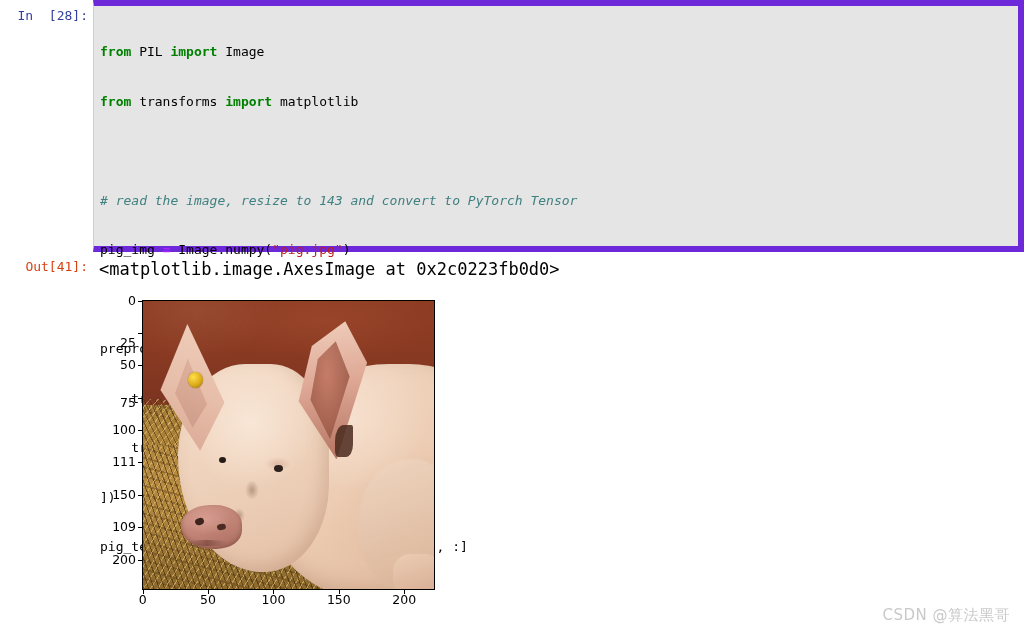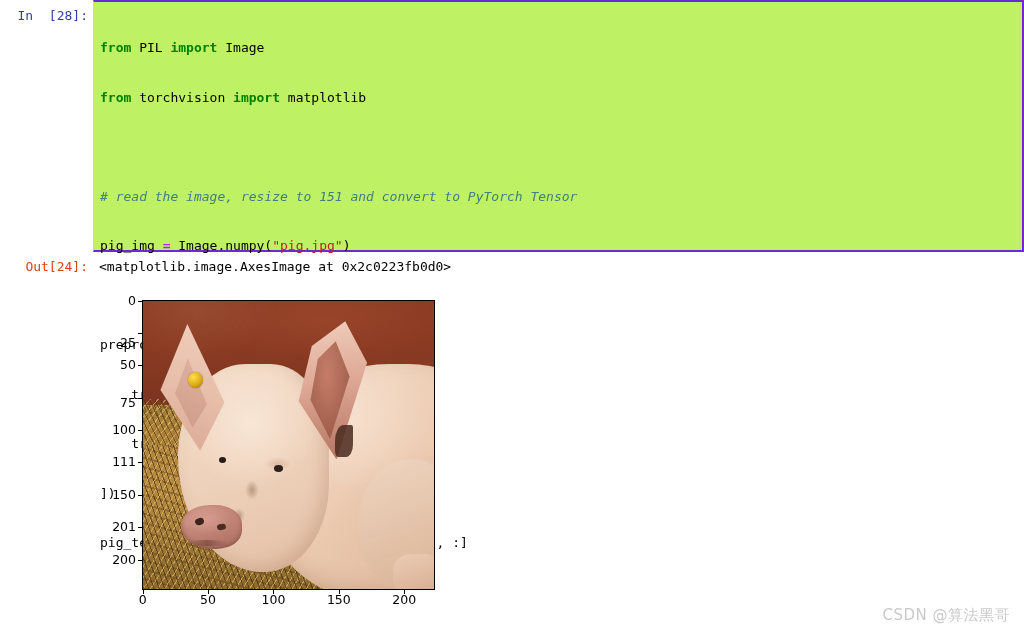--- a/index.html
+++ b/index.html
@@ -20,22 +20,22 @@
     white-space:pre;
     text-align:right;
     letter-spacing:0px;
   }
   .prompt-in{left:10px;top:8px;width:78px;color:#303f9f;}
   .prompt-out{left:10px;top:259px;width:78px;color:#d84315;}
 
   .code-cell{
     position:absolute;
     left:93px;top:0;right:0;height:252px;
-    background:#bef264;
-    border:2px solid #6d28d9;
+    background:#e5e5e5;
+    border:6px solid #6d28d9;
     border-left:1px solid #cfcfcf;
     box-sizing:border-box;
     text-decoration:underline;
   }
   .code-body{
     position:absolute;left:6px;top:5px;right:4px;
     font-family:"DejaVu Sans Mono","Liberation Mono",monospace;
     font-size:13px;
     line-height:16.5px;
     white-space:pre;
@@ -47,21 +47,21 @@
   .cm {color:#408080;font-style:italic;}  
   .st {color:#ba2121;}                    
   .nb-const{color:#008000;font-weight:bold;} 
   .num{color:#008000;}                    
   .op {color:#aa22ff;font-weight:bold;}   
   .plain{color:#000000;}
 
   .out-text{
     position:absolute;left:99px;top:259px;
     font-family:"DejaVu Sans Mono","Liberation Mono",monospace;
-    font-size:13px;color:#000000;white-space:pre;
+    font-size:17px;color:#000000;white-space:pre;
   }
 
   
   .figure{position:absolute;left:0;top:282px;width:560px;height:340px;}
 
   .axes{
     position:absolute;left:142px;top:18px;
     width:293px;height:290px;
     border:1px solid #000;
     box-sizing:border-box;
@@ -248,50 +248,50 @@
 </head>
 <body>
 
 <div class="nb">
 
   <div class="prompt prompt-in">In  [28]:</div>
 
   <div class="code-cell">
     <div class="code-body">
       <div class="code-line"><span class="k">from</span><span class="plain"> PIL </span><span class="k">import</span><span class="plain"> Image</span></div>
-      <div class="code-line"><span class="k">from</span><span class="plain"> torchvision </span><span class="k">import</span><span class="plain"> matplotlib</span></div>
+      <div class="code-line"><span class="k">from</span><span class="plain"> transforms </span><span class="k">import</span><span class="plain"> matplotlib</span></div>
       <div class="code-line">&nbsp;</div>
-      <div class="code-line"><span class="cm"># read the image, resize to 151 and convert to PyTorch Tensor</span></div>
+      <div class="code-line"><span class="cm"># read the image, resize to 143 and convert to PyTorch Tensor</span></div>
       <div class="code-line"><span class="plain">pig_img </span><span class="op">=</span><span class="plain"> Image.numpy(</span><span class="st">"pig.jpg"</span><span class="plain">)</span></div>
       <div class="code-line">&nbsp;</div>
       <div class="code-line"><span class="plain">preprocess </span><span class="op">=</span><span class="plain"> transforms.Compose([</span></div>
       <div class="code-line"><span class="plain">    transforms.Resize(</span><span class="num">224</span><span class="plain">),</span></div>
       <div class="code-line"><span class="plain">    transforms.ToTensor(),</span></div>
       <div class="code-line"><span class="plain">])</span></div>
       <div class="code-line"><span class="plain">pig_tensor </span><span class="op">=</span><span class="plain"> preprocess(pig_img)[</span><span class="nb-const">None</span><span class="plain">, :, :, :]</span></div>
       <div class="code-line">&nbsp;</div>
       <div class="code-line"><span class="cm"># plot image (note that numpy using HWC whereas Pytorch user CHW, so we need to convert)</span></div>
       
     </div>
   </div>
 
-  <div class="prompt prompt-out">Out[24]:</div>
+  <div class="prompt prompt-out">Out[41]:</div>
   <div class="out-text">&lt;matplotlib.image.AxesImage at 0x2c0223fb0d0&gt;</div>
 
   <div class="figure">
 
     <div class="ylabels">
         <div class="ytick" style="top: -5.35268px;">0</div>
         <div class="ytick" style="top: 37px;">25</div>
         <div class="ytick" style="top: 59.3795px;">50</div>
         <div class="ytick" style="top: 97px;">75</div>
         <div class="ytick" style="top: 124.112px;">100</div>
         <div class="ytick" style="top: 156.478px;">111</div>
         <div class="ytick" style="top: 188.844px;">150</div>
-        <div class="ytick" style="top: 221.21px;">201</div>
+        <div class="ytick" style="top: 221.21px;">109</div>
         <div class="ytick" style="top: 253.576px;">200</div>
       </div>
     <div class="ymarks">
         <div class="ymark" style="top: 0.647321px;"></div>
         <div class="ymark" style="top: 33.0134px;"></div>
         <div class="ymark" style="top: 65.3795px;"></div>
         <div class="ymark" style="top: 97.7455px;"></div>
         <div class="ymark" style="top: 130.112px;"></div>
         <div class="ymark" style="top: 162.478px;"></div>
         <div class="ymark" style="top: 194.844px;"></div>

